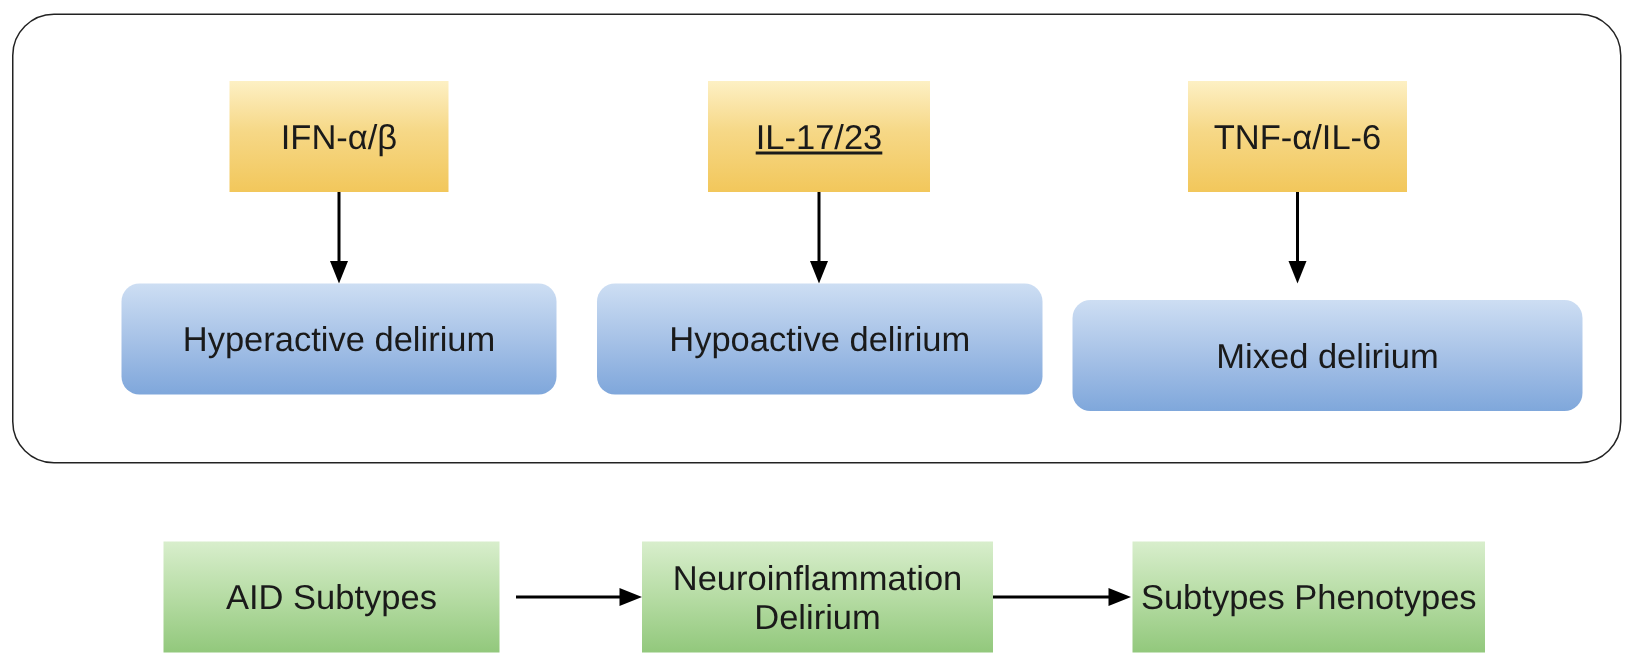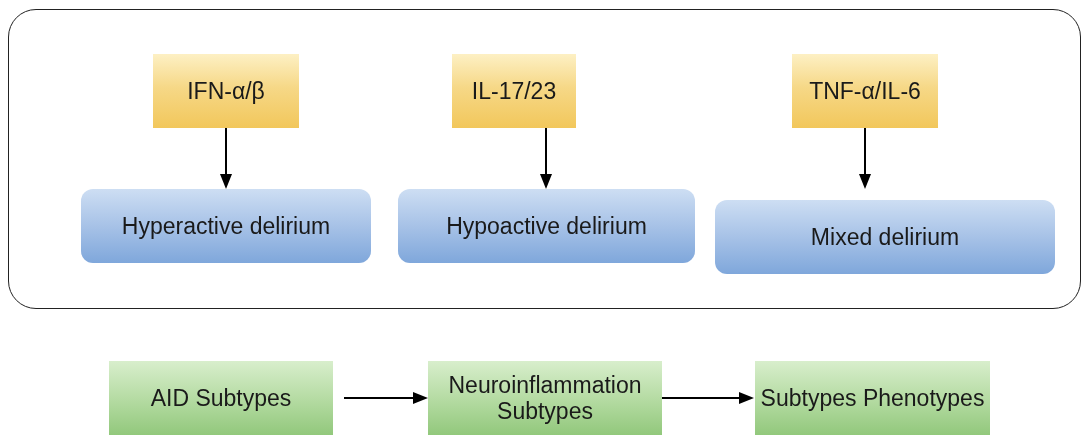--- a/index.html
+++ b/index.html
@@ -47,21 +47,21 @@
     height: 74px;
     border-radius: 12px;
     background: linear-gradient(180deg, #CDDEF3 0%, #A7C2E7 50%, #7FA7DB 100%);
   }
   .step {
     top: 361px;
     height: 74px;
     background: linear-gradient(180deg, #D8EECC 0%, #B6DCA4 50%, #92C87C 100%);
   }
   #cytokine-1 { left: 153px; top: 54px;  width: 146px; }
-  #cytokine-2 { left: 452px; top: 54px;  width: 124px; }
+  #cytokine-2 { left: 472px; top: 54px;  width: 148px; text-decoration: underline; }
   #cytokine-3 { left: 792px; top: 54px;  width: 146px; }
   #phenotype-1 { left: 81px;  top: 189px; width: 290px; }
   #phenotype-2 { left: 398px; top: 189px; width: 297px; }
   #phenotype-3 { left: 715px; top: 200px; width: 340px; }
   #step-1 { left: 109px; width: 224px; }
   #step-2 { left: 428px; width: 234px; }
   #step-3 { left: 755px; width: 235px; }
   svg.arrow { position: absolute; overflow: visible; }
 </style>
 </head>
@@ -101,21 +101,21 @@
     <span>Hypoactive delirium</span>
   </div>
   <div class="box phenotype" id="phenotype-3">
     <span>Mixed delirium</span>
   </div>
 
   <div class="box step" id="step-1">
     <span>AID Subtypes</span>
   </div>
   <div class="box step" id="step-2">
-    <span>Neuroinflammation Subtypes</span>
+    <span>Neuroinflammation Delirium</span>
   </div>
   <div class="box step" id="step-3">
     <span>Subtypes Phenotypes</span>
   </div>
 
   <svg class="arrow" style="left:344px; top:390px;" width="85" height="16">
     <line x1="0" y1="8" x2="70" y2="8" stroke="#000" stroke-width="2"></line>
     <polygon points="69,2 69,14 84,8" fill="#000"></polygon>
   </svg>
   <svg class="arrow" style="left:662px; top:390px;" width="93" height="16">

